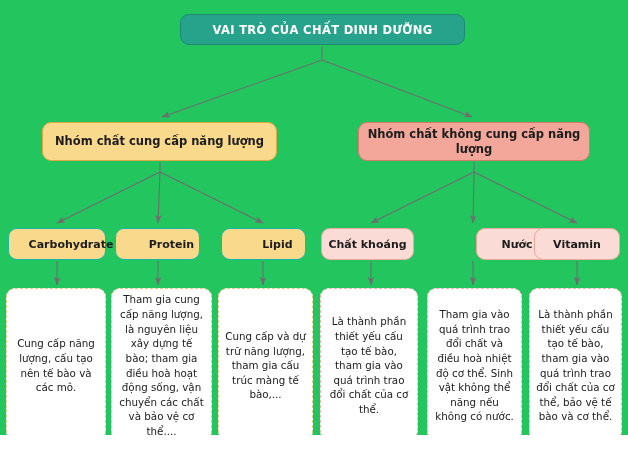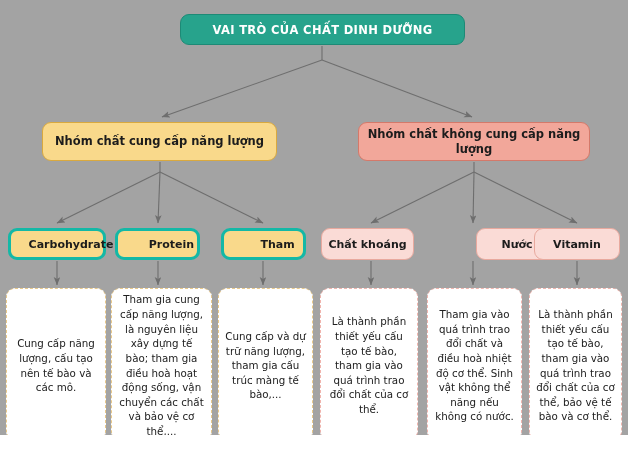--- a/index.html
+++ b/index.html
@@ -7,21 +7,21 @@
     padding: 0;
     background: #ffffff;
   }
   body {
     font-family: "DejaVu Sans", "Liberation Sans", sans-serif;
   }
   #diagram-root {
     position: relative;
     width: 628px;
     height: 435px;
-    background: #a3a3a3;
+    background: #22c55e;
     overflow: hidden;
   }
   #connector-layer {
     position: absolute;
     left: 0;
     top: 0;
     width: 628px;
     height: 449px;
     pointer-events: none;
   }
@@ -75,21 +75,21 @@
   .node-cat {
     top: 228px;
     height: 32px;
     font-size: 11px;
     font-weight: bold;
     color: #1c1c1c;
     padding: 0 4px;
   }
   .node-cat.yellow {
     background: #f9d98b;
-    border: 3px solid #14b8a6;
+    border: 1px solid #14b8a6;
     padding-left: 32px;
   }
   .node-cat.pink {
     background: #fadbd6;
     border: 1px solid #e8a99e;
   }
   .cat-0 { left: 8px;   width: 98px; }
   .cat-1 { left: 115px; width: 85px; }
   .cat-2 { left: 221px; width: 85px; }
   .cat-3 { left: 321px; width: 93px; }
@@ -162,21 +162,21 @@
     <line x1="577" y1="261" x2="577" y2="285" stroke="#6e6e6e" stroke-width="1.1" marker-end="url(#arrowhead)"></line>
   </svg>
 
   <div class="node node-root">VAI TRÒ CỦA CHẤT DINH DƯỠNG</div>
 
   <div class="node node-group energy">Nhóm chất cung cấp năng lượng</div>
   <div class="node node-group nonenergy">Nhóm chất không cung cấp năng lượng</div>
 
   <div class="node node-cat yellow cat-0">Carbohydrate</div>
   <div class="node node-cat yellow cat-1">Protein</div>
-  <div class="node node-cat yellow cat-2">Tham</div>
+  <div class="node node-cat yellow cat-2">Lipid</div>
   <div class="node node-cat pink cat-3">Chất khoáng</div>
   <div class="node node-cat pink cat-4">Nước</div>
   <div class="node node-cat pink cat-5">Vitamin</div>
 
   <div class="node node-desc yellow desc-0">
     <span class="desc-text">Cung cấp năng lượng, cấu tạo nên tế bào và các mô.</span>
   </div>
   <div class="node node-desc yellow desc-1">
     <span class="desc-text">Tham gia cung cấp năng lượng, là nguyên liệu xây dựng tế bào; tham gia điều hoà hoạt động sống, vận chuyển các chất và bảo vệ cơ thể,...</span>
   </div>

